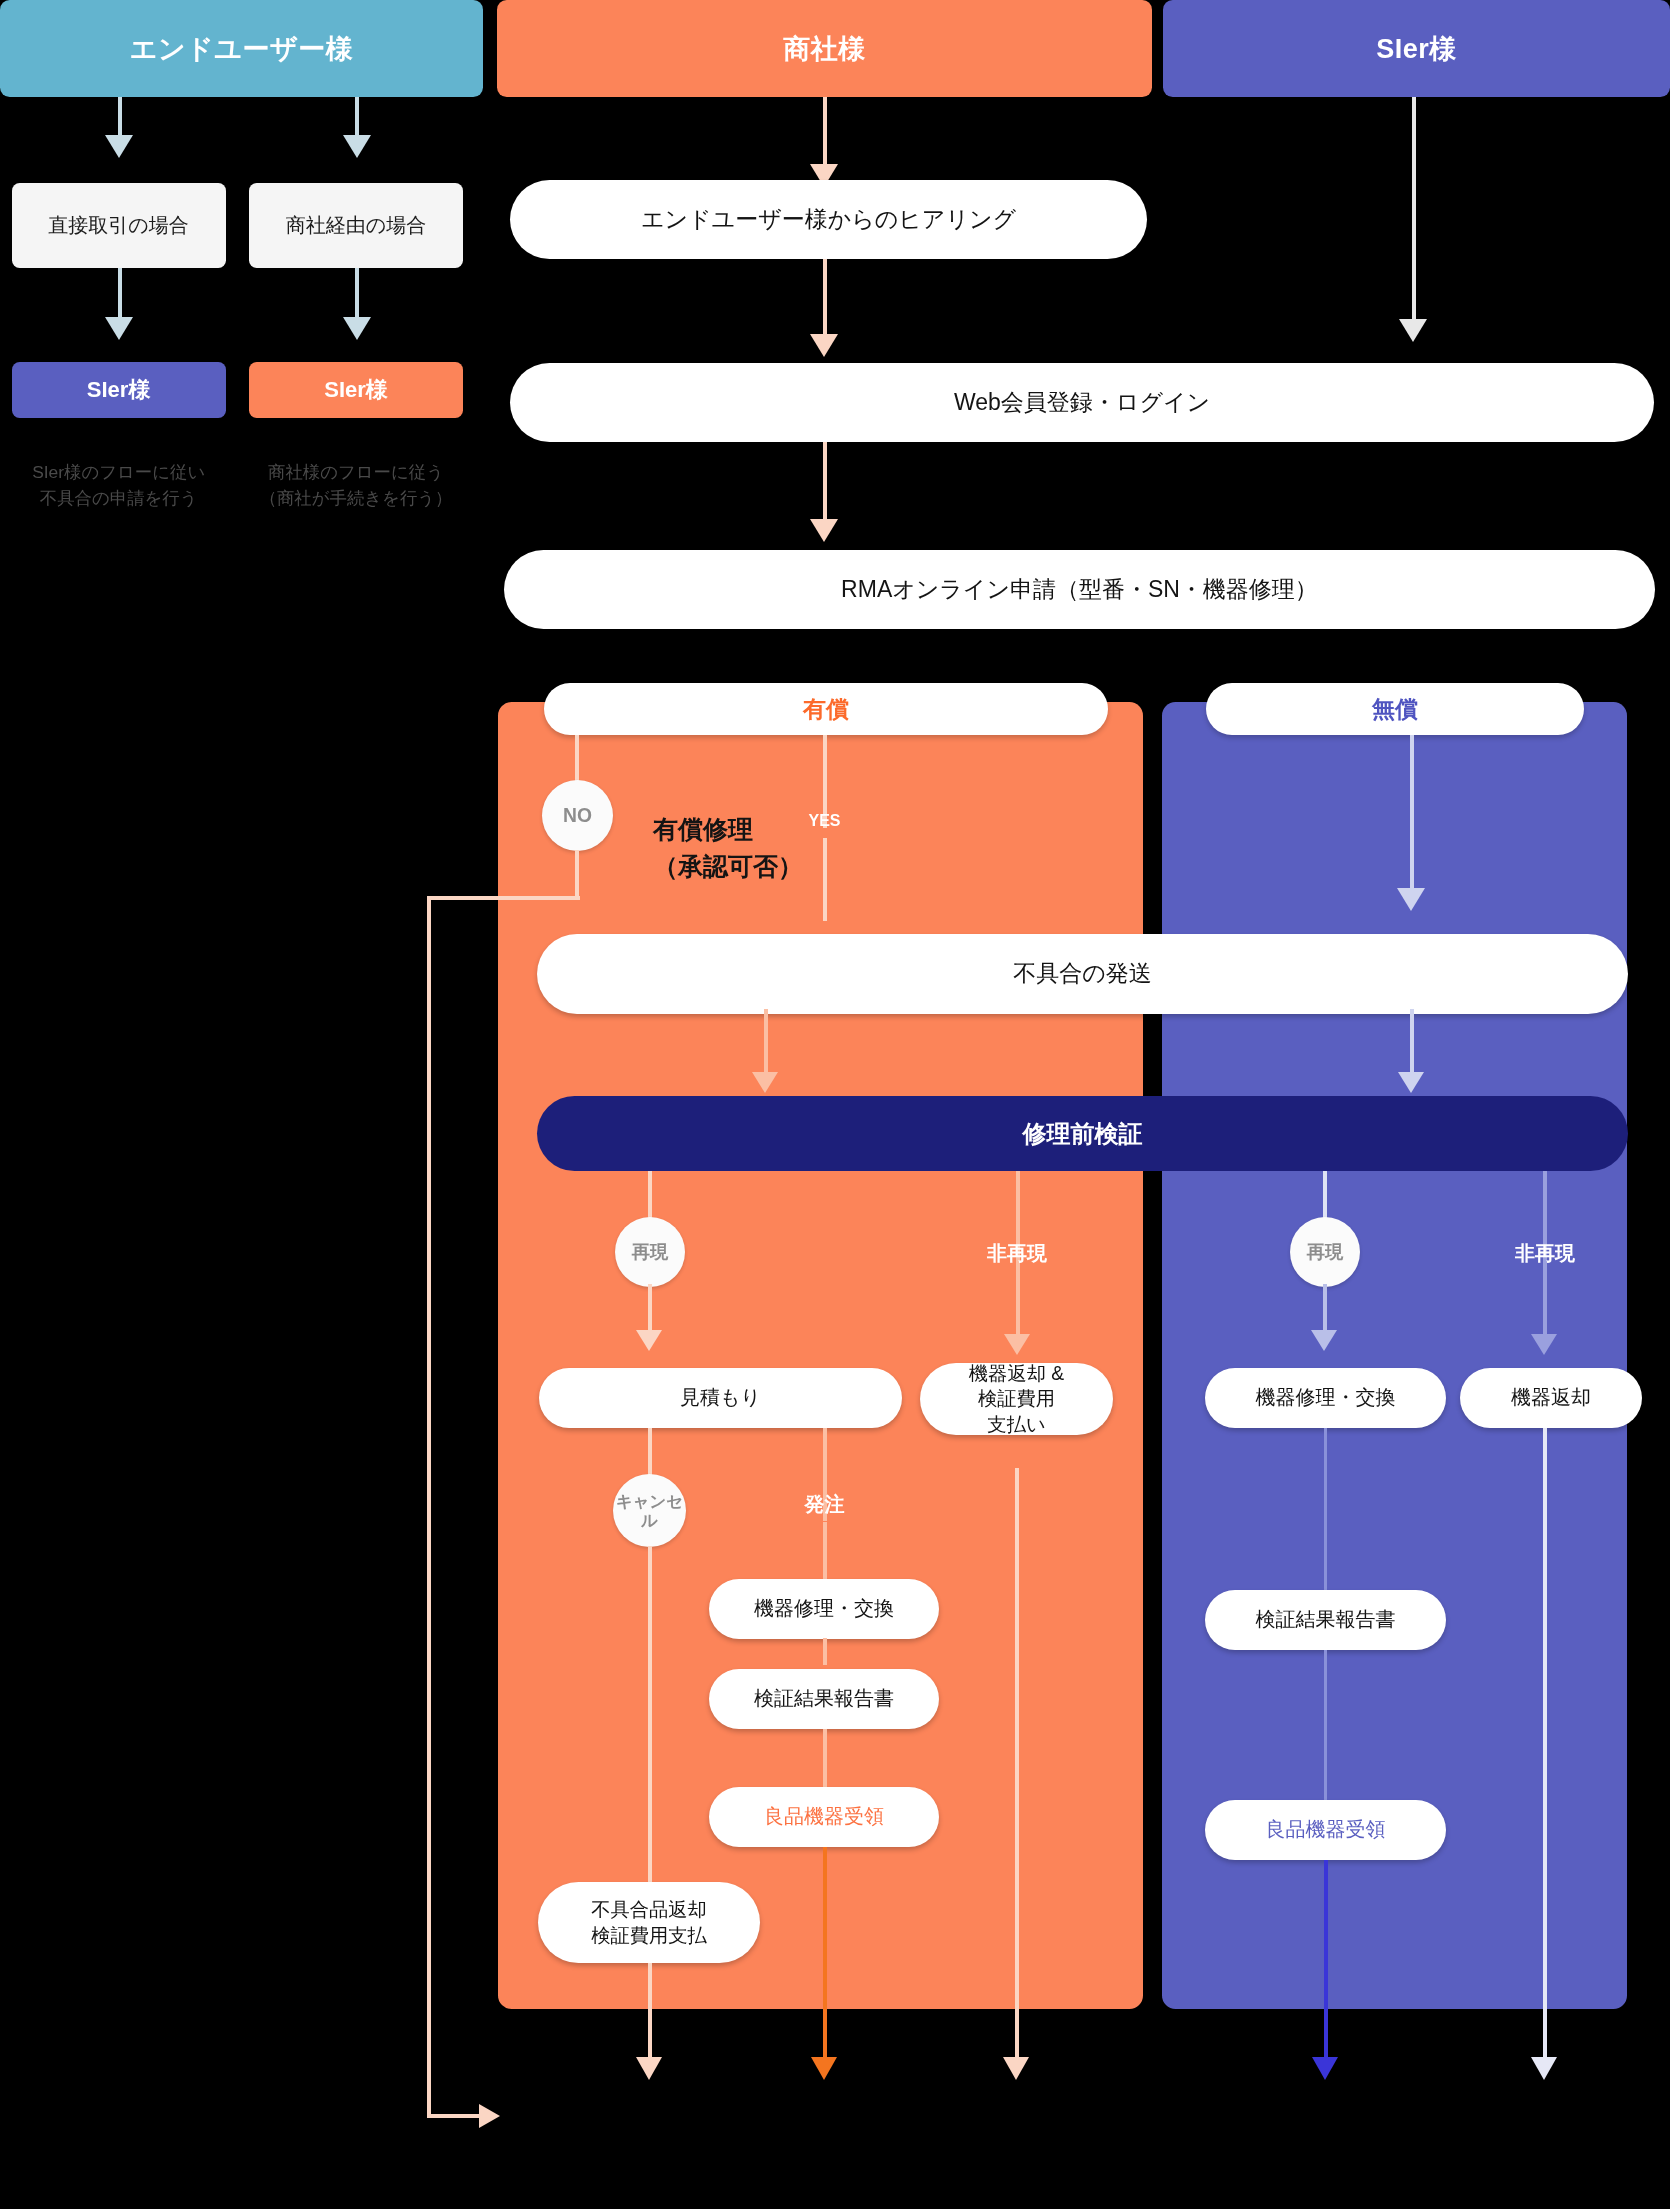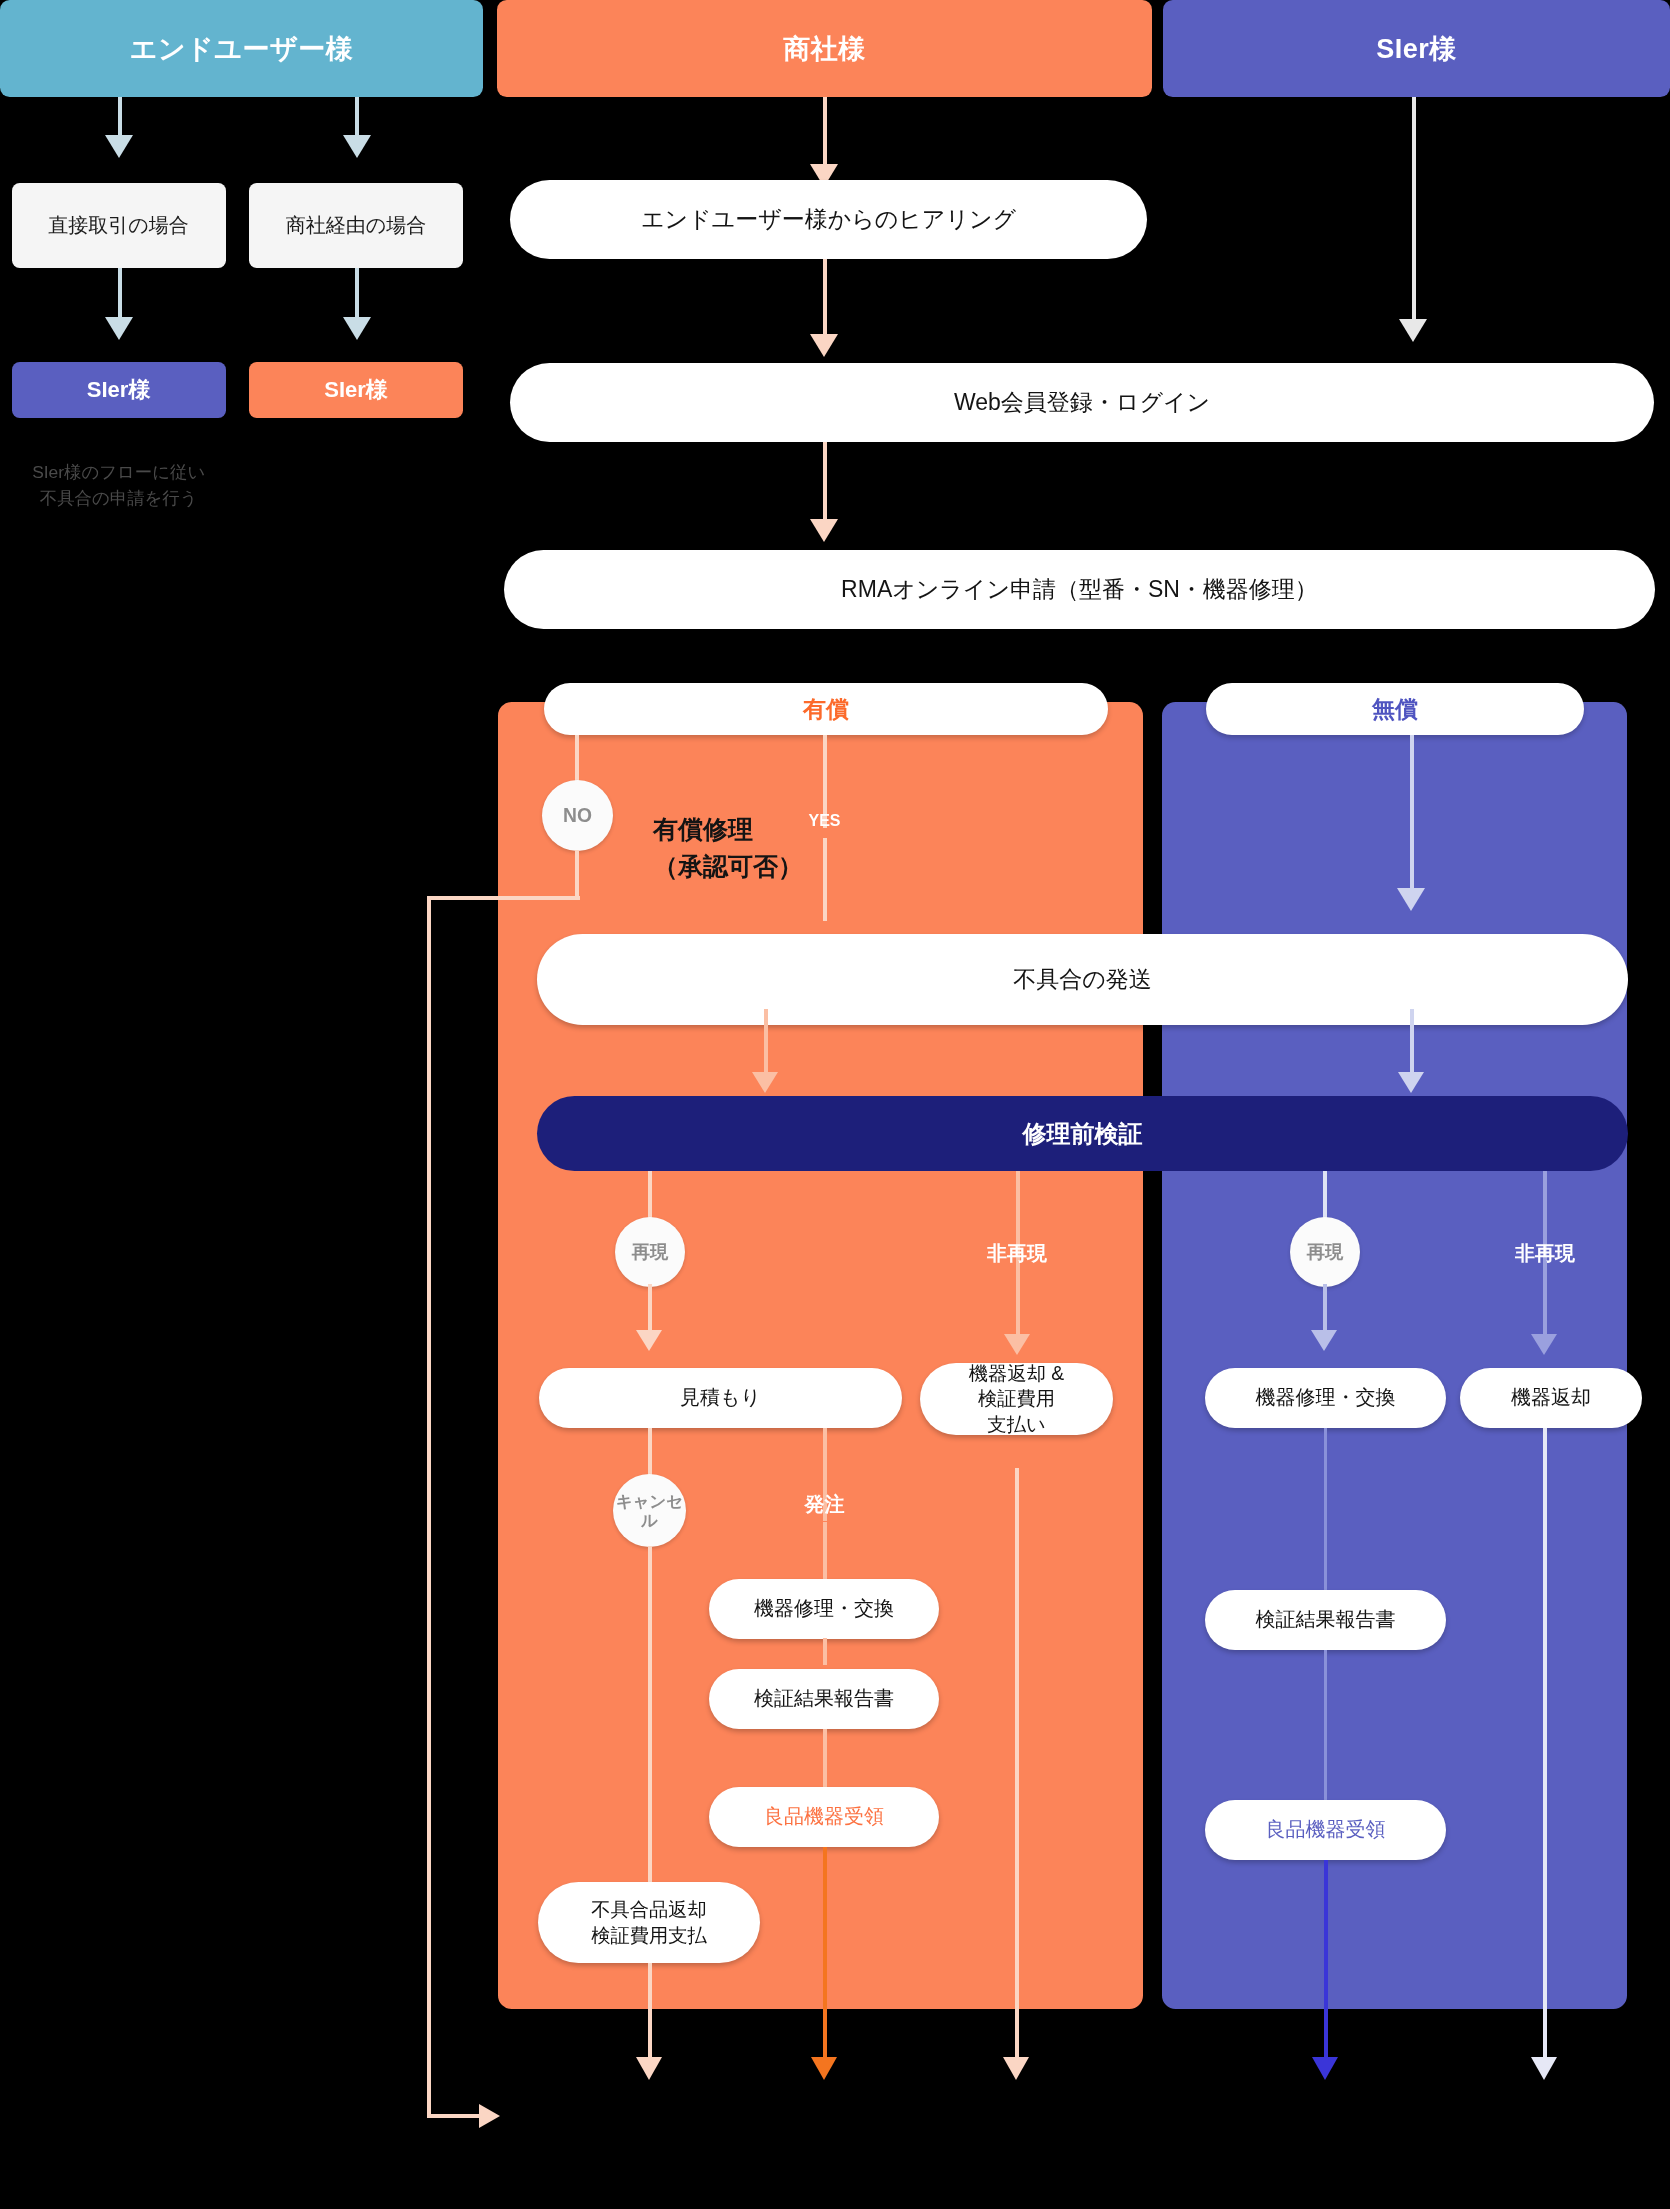--- a/index.html
+++ b/index.html
@@ -107,20 +107,24 @@
     <span>SIer様</span>
   </div>
   <div class="abs smallpill" style="left:249px;top:362px;width:214px;height:56px;background:#fc8459;">
     <span>SIer様</span>
   </div>
 
   <div class="abs caption" style="left:7.7px;top:433px;width:222px;">
     <span>SIer様のフローに従い
 不具合の申請を行う</span>
   </div>
+  <div class="abs caption" style="left:245px;top:433px;width:222px;">
+    <span>商社様のフローに従う
+（商社が手続きを行う）</span>
+  </div>
 
   <div class="vline" style="left:823px;top:97px;width:3.9px;height:77px;background:#fbd6c4;"></div>
   <div class="arrowhead" style="left:810px;top:164px;border-left:14.5px solid transparent;border-right:14.5px solid transparent;border-top:23px solid #fbd6c4;"></div>
 
   <div class="abs capsule" style="left:510px;top:180px;width:637px;height:79px;">
     <span>エンドユーザー様からのヒアリング</span>
   </div>
 
   <div class="vline" style="left:823px;top:259px;width:3.9px;height:89px;background:#fbd6c4;"></div>
   <div class="arrowhead" style="left:810px;top:334px;border-left:14.5px solid transparent;border-right:14.5px solid transparent;border-top:23px solid #fbd6c4;"></div>
@@ -164,21 +168,21 @@
 
   <div class="vline" style="left:823px;top:735px;width:3.9px;height:93px;background:#fbd6c4;"></div>
   <div class="abs flabel" style="left:784px;top:801px;width:81px;height:39px;font-size:16px;">
     <span>YES</span>
   </div>
   <div class="vline" style="left:823px;top:838px;width:3.9px;height:83px;background:#fbd6c4;"></div>
 
   <div class="vline" style="left:1410px;top:735px;width:3.9px;height:162px;background:#cfd4ef;"></div>
   <div class="arrowhead" style="left:1397px;top:888px;border-left:14.5px solid transparent;border-right:14.5px solid transparent;border-top:23px solid #cfd4ef;"></div>
 
-  <div class="abs capsule" style="left:537px;top:934px;width:1091px;height:91px;">
+  <div class="abs capsule" style="left:537px;top:934px;width:1091px;height:80px;">
     <span>不具合の発送</span>
   </div>
 
   <div class="vline" style="left:764px;top:1009px;width:3.9px;height:73px;background:#fbbfa4;"></div>
   <div class="arrowhead" style="left:752px;top:1072px;border-left:13.5px solid transparent;border-right:13.5px solid transparent;border-top:21px solid #fbbfa4;"></div>
 
   <div class="vline" style="left:1410px;top:1009px;width:3.9px;height:73px;background:#cfd4ef;"></div>
   <div class="arrowhead" style="left:1398px;top:1072px;border-left:13.5px solid transparent;border-right:13.5px solid transparent;border-top:21px solid #cfd4ef;"></div>
 
   <div class="abs navybar" style="left:537px;top:1096px;width:1091px;height:75px;">

